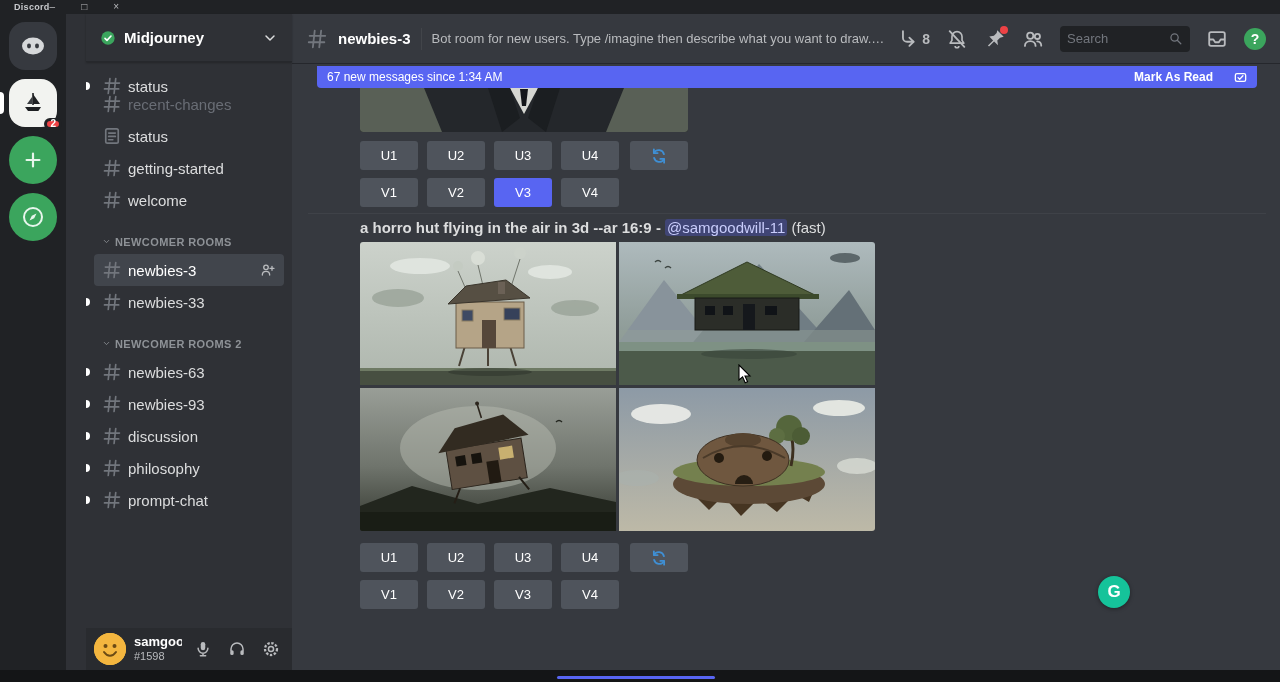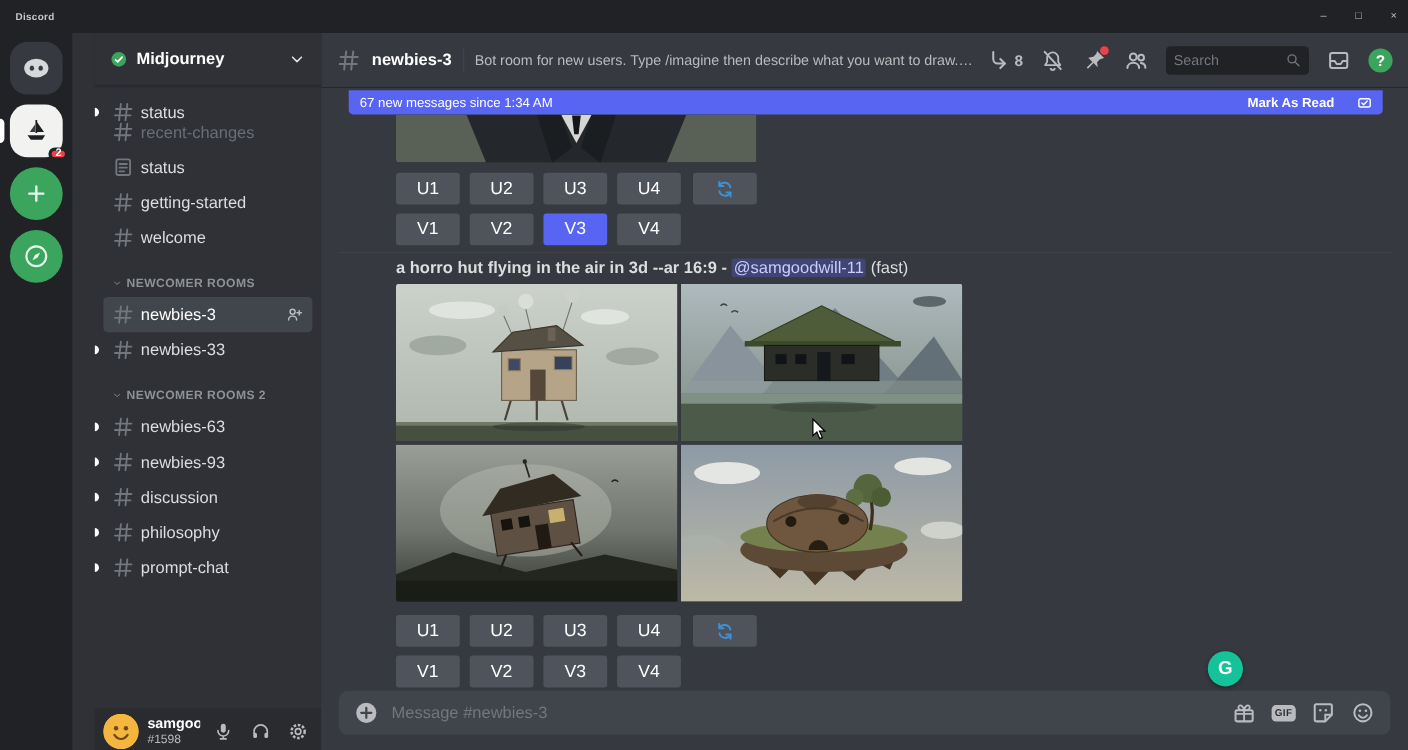--- a/index.html
+++ b/index.html
@@ -1,21 +1,21 @@
 <!DOCTYPE html>
 <html><head>
 <meta charset="utf-8">
 <style>
   * { margin:0; padding:0; box-sizing:border-box; }
   html,body { width:1280px; height:682px; overflow:hidden; }
   body { font-family:"Liberation Sans","DejaVu Sans",sans-serif; background:#36393f; color:#dcddde; position:relative; }
   svg { display:block; }
 
   
-  .titlebar { height:30px; background:#202225; display:flex; align-items:center; justify-content:space-between; padding:0 10px 0 14px; }
+  .titlebar { height:14px; background:#202225; display:flex; align-items:center; padding:0 10px 0 14px; }
   .tb-title { font-size:9px; font-weight:700; color:#c7c9cc; letter-spacing:.3px; }
   .tb-controls { display:flex; gap:26px; color:#b9bbbe; font-size:10px; line-height:1; }
   .tb-controls span { cursor:pointer; }
 
   
   .app { display:flex; height:656px; }
 
   
   .rail { width:66px; background:#202225; display:flex; flex-direction:column; align-items:center; padding-top:8px; gap:9px; flex:none; }
   .rail-item { width:48px; height:48px; border-radius:16px; background:#36393f; display:flex; align-items:center; justify-content:center; position:relative; cursor:pointer; flex:none; }
@@ -69,21 +69,21 @@
   
   .chat { flex:1; position:relative; background:#36393f; min-width:0; }
   .notif { position:absolute; top:2px; left:25px; right:23px; height:22px; background:#5865f2; border-radius:0 0 4px 4px; display:flex; align-items:center; justify-content:space-between; padding:0 10px; color:#fff; font-size:12px; cursor:pointer; z-index:3; }
   .notif .act { display:flex; align-items:center; gap:21px; font-weight:700; }
   .notif .act svg { width:13px; height:13px; }
 
   .msg1 { position:absolute; top:24px; left:68px; }
   .partial-img { width:328px; height:44px; border-radius:0 0 3px 3px; overflow:hidden; cursor:pointer; }
   .btn-row { display:flex; gap:9px; margin-top:9px; }
   .btn-row + .btn-row { margin-top:8px; }
-  .dbtn { width:58px; height:29px; border-radius:3px; background:#4f545c; color:#fff; font-size:16px; font-weight:500; display:flex; align-items:center; justify-content:center; cursor:pointer; border:none; }
+  .dbtn { width:58px; height:29px; border-radius:3px; background:#4f545c; color:#fff; font-size:13px; font-weight:500; display:flex; align-items:center; justify-content:center; cursor:pointer; border:none; }
   .dbtn.primary { background:#5865f2; }
   .dbtn.iconb { margin-left:2px; }
   .dbtn.iconb svg { width:18px; height:18px; }
 
   .divider { position:absolute; top:149px; left:16px; right:14px; height:1px; background:#3f4248; }
 
   .msg2 { position:absolute; top:155px; left:68px; }
   .prompt { font-size:15px; color:#dcddde; font-weight:700; height:20px; margin-bottom:3px; white-space:nowrap; }
   .mention { background:rgba(88,101,242,.3); color:#c9cdfb; border-radius:3px; padding:0 2px; font-weight:500; cursor:pointer; }
   .mode { font-weight:400; }
@@ -626,38 +626,20 @@
           <button class="dbtn">V2</button>
           <button class="dbtn">V3</button>
           <button class="dbtn">V4</button>
         </div>
       </div>
 
       <div class="grammarly">
         <span>G</span>
       </div>
 
-      <div class="composer">
-        <svg class="plus">
-            <use href="#i-plusc"></use>
-          </svg>
-        <div class="ph">Message #newbies-3</div>
-        <div class="c-icons">
-          <svg class="cic">
-              <use href="#i-gift"></use>
-            </svg>
-          <span class="gifchip">GIF</span>
-          <svg class="cic">
-              <use href="#i-sticker"></use>
-            </svg>
-          <svg class="cic">
-              <use href="#i-emoji"></use>
-            </svg>
-        </div>
-      </div>
 
       <div class="cursor">
         <svg width="16" height="22" viewBox="0 0 16 22">
             <path d="M1 1v15l3.6-3.2 2.6 6 2.4-1-2.6-5.8H12z" fill="#fff" stroke="#000" stroke-width="1.1"></path>
           </svg>
       </div>
 
     </section>
   </main>
 </div>

